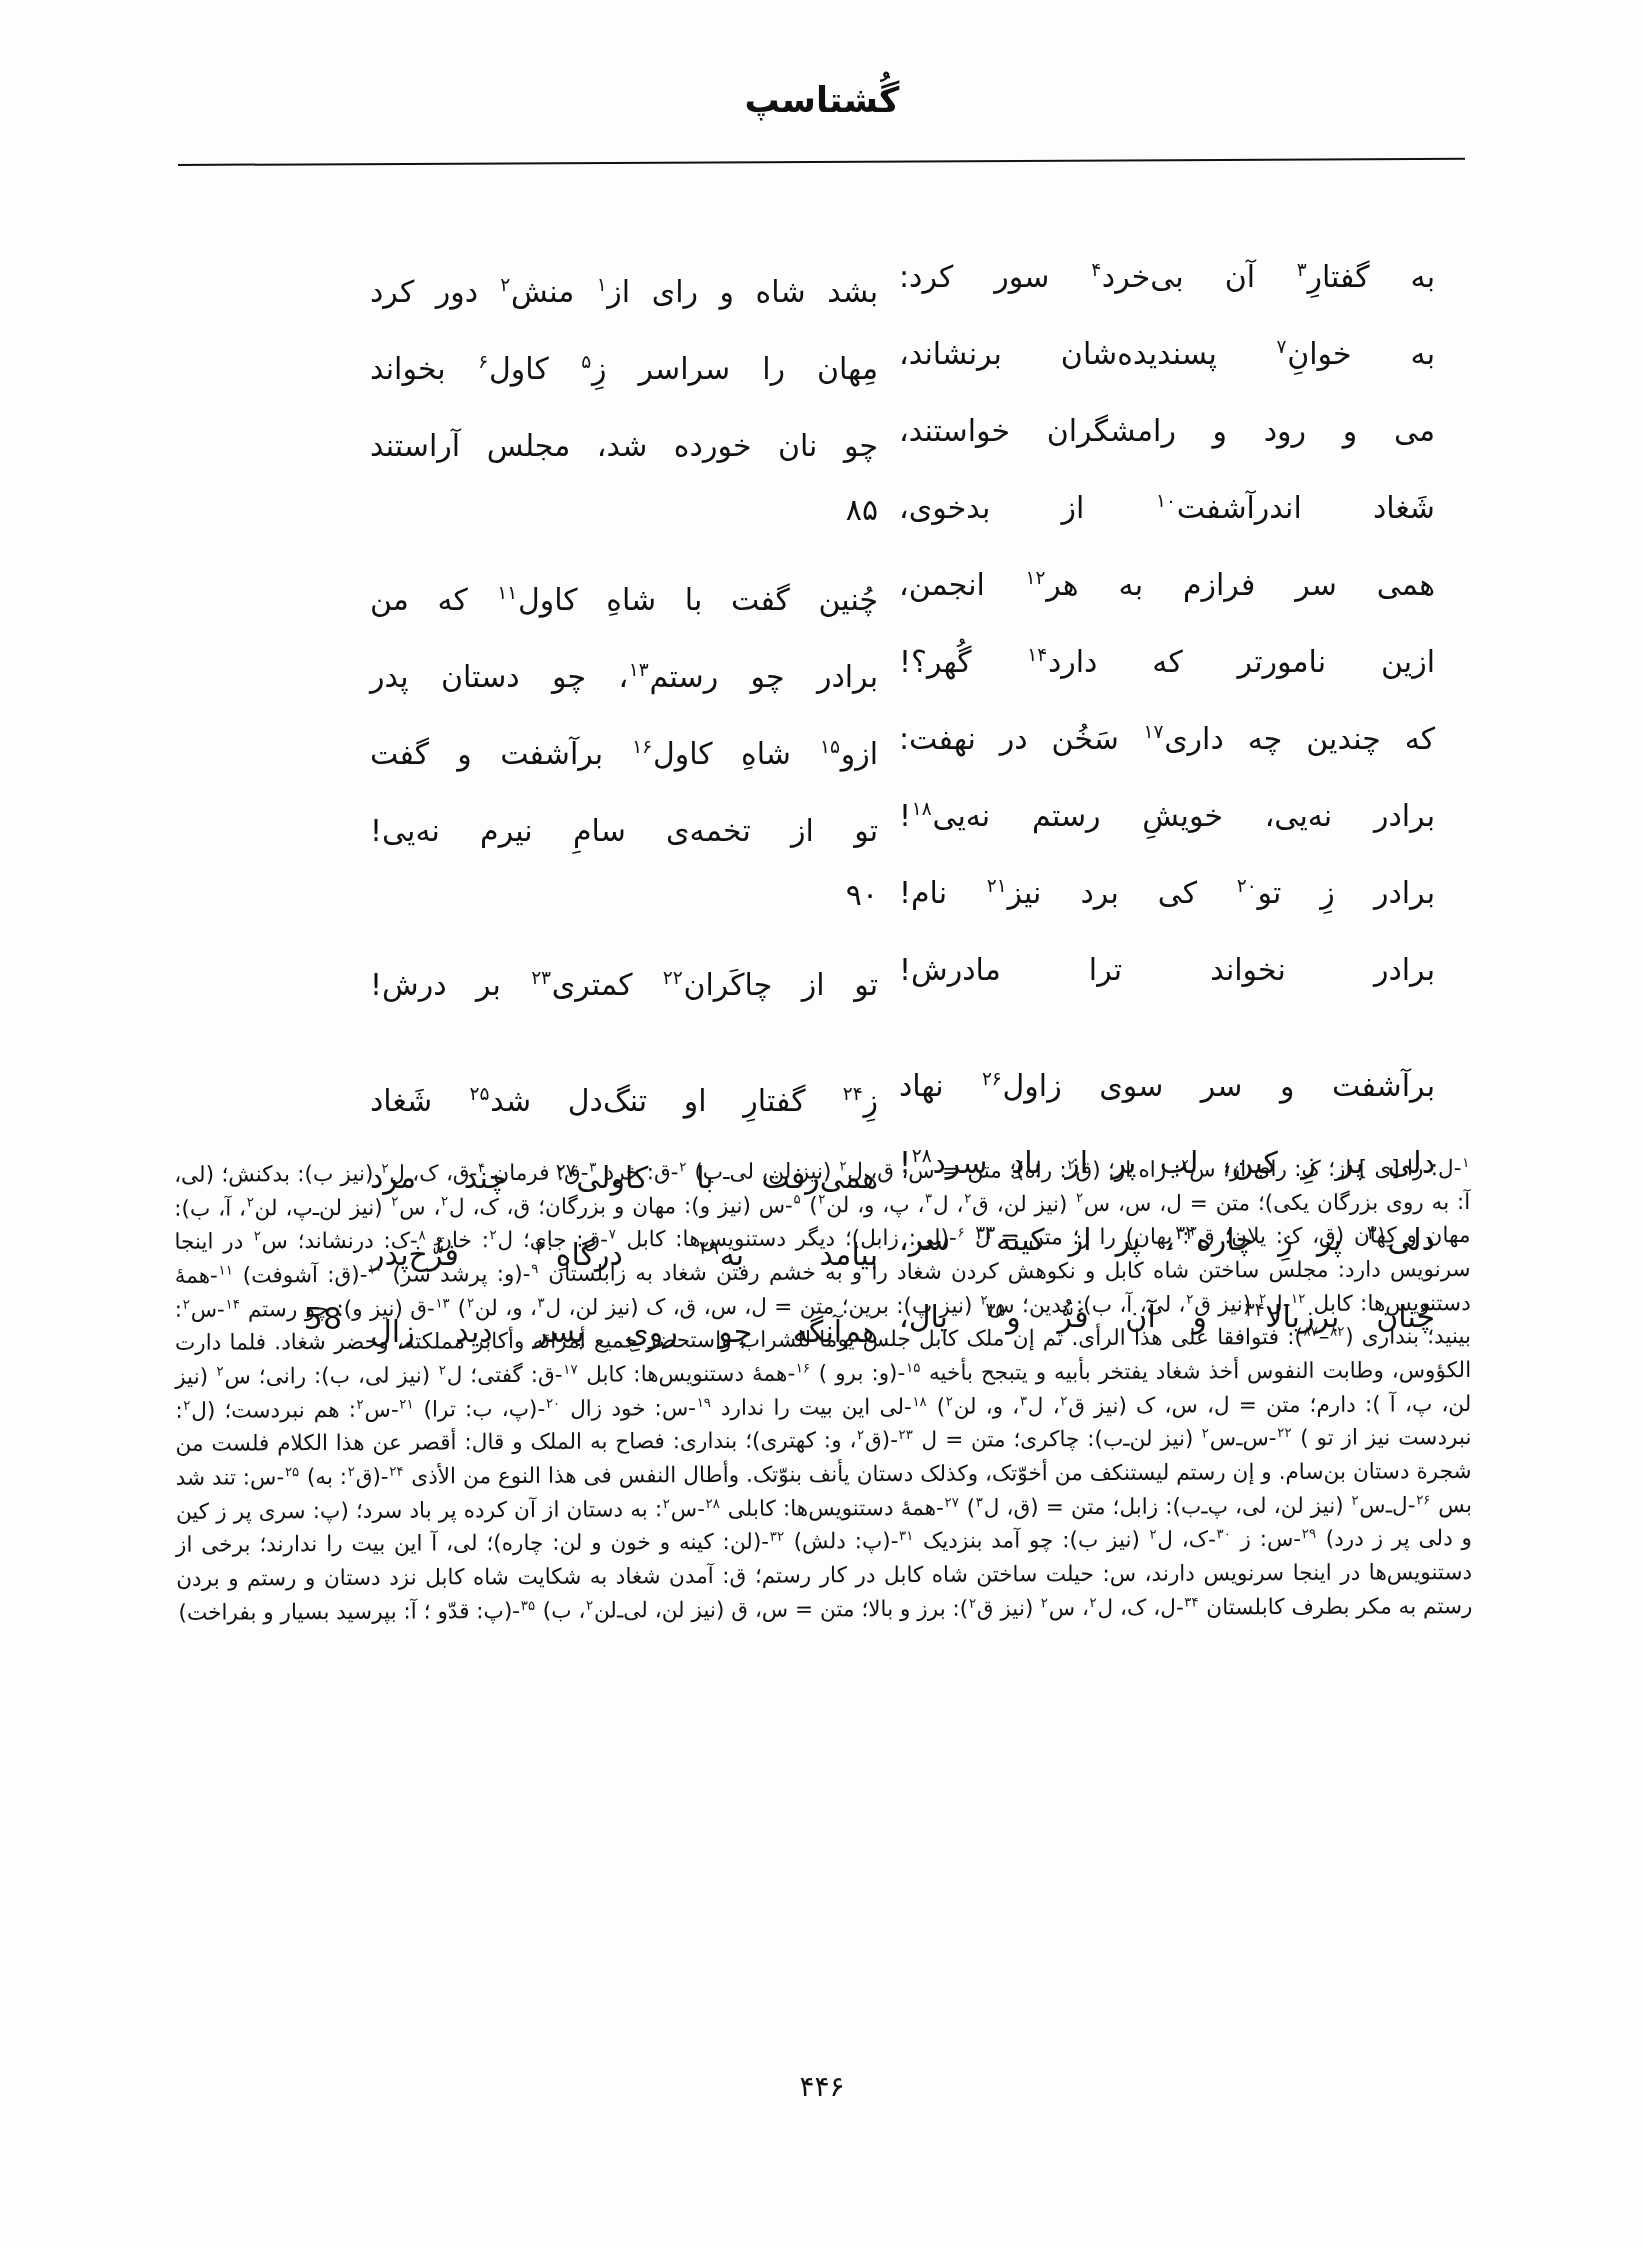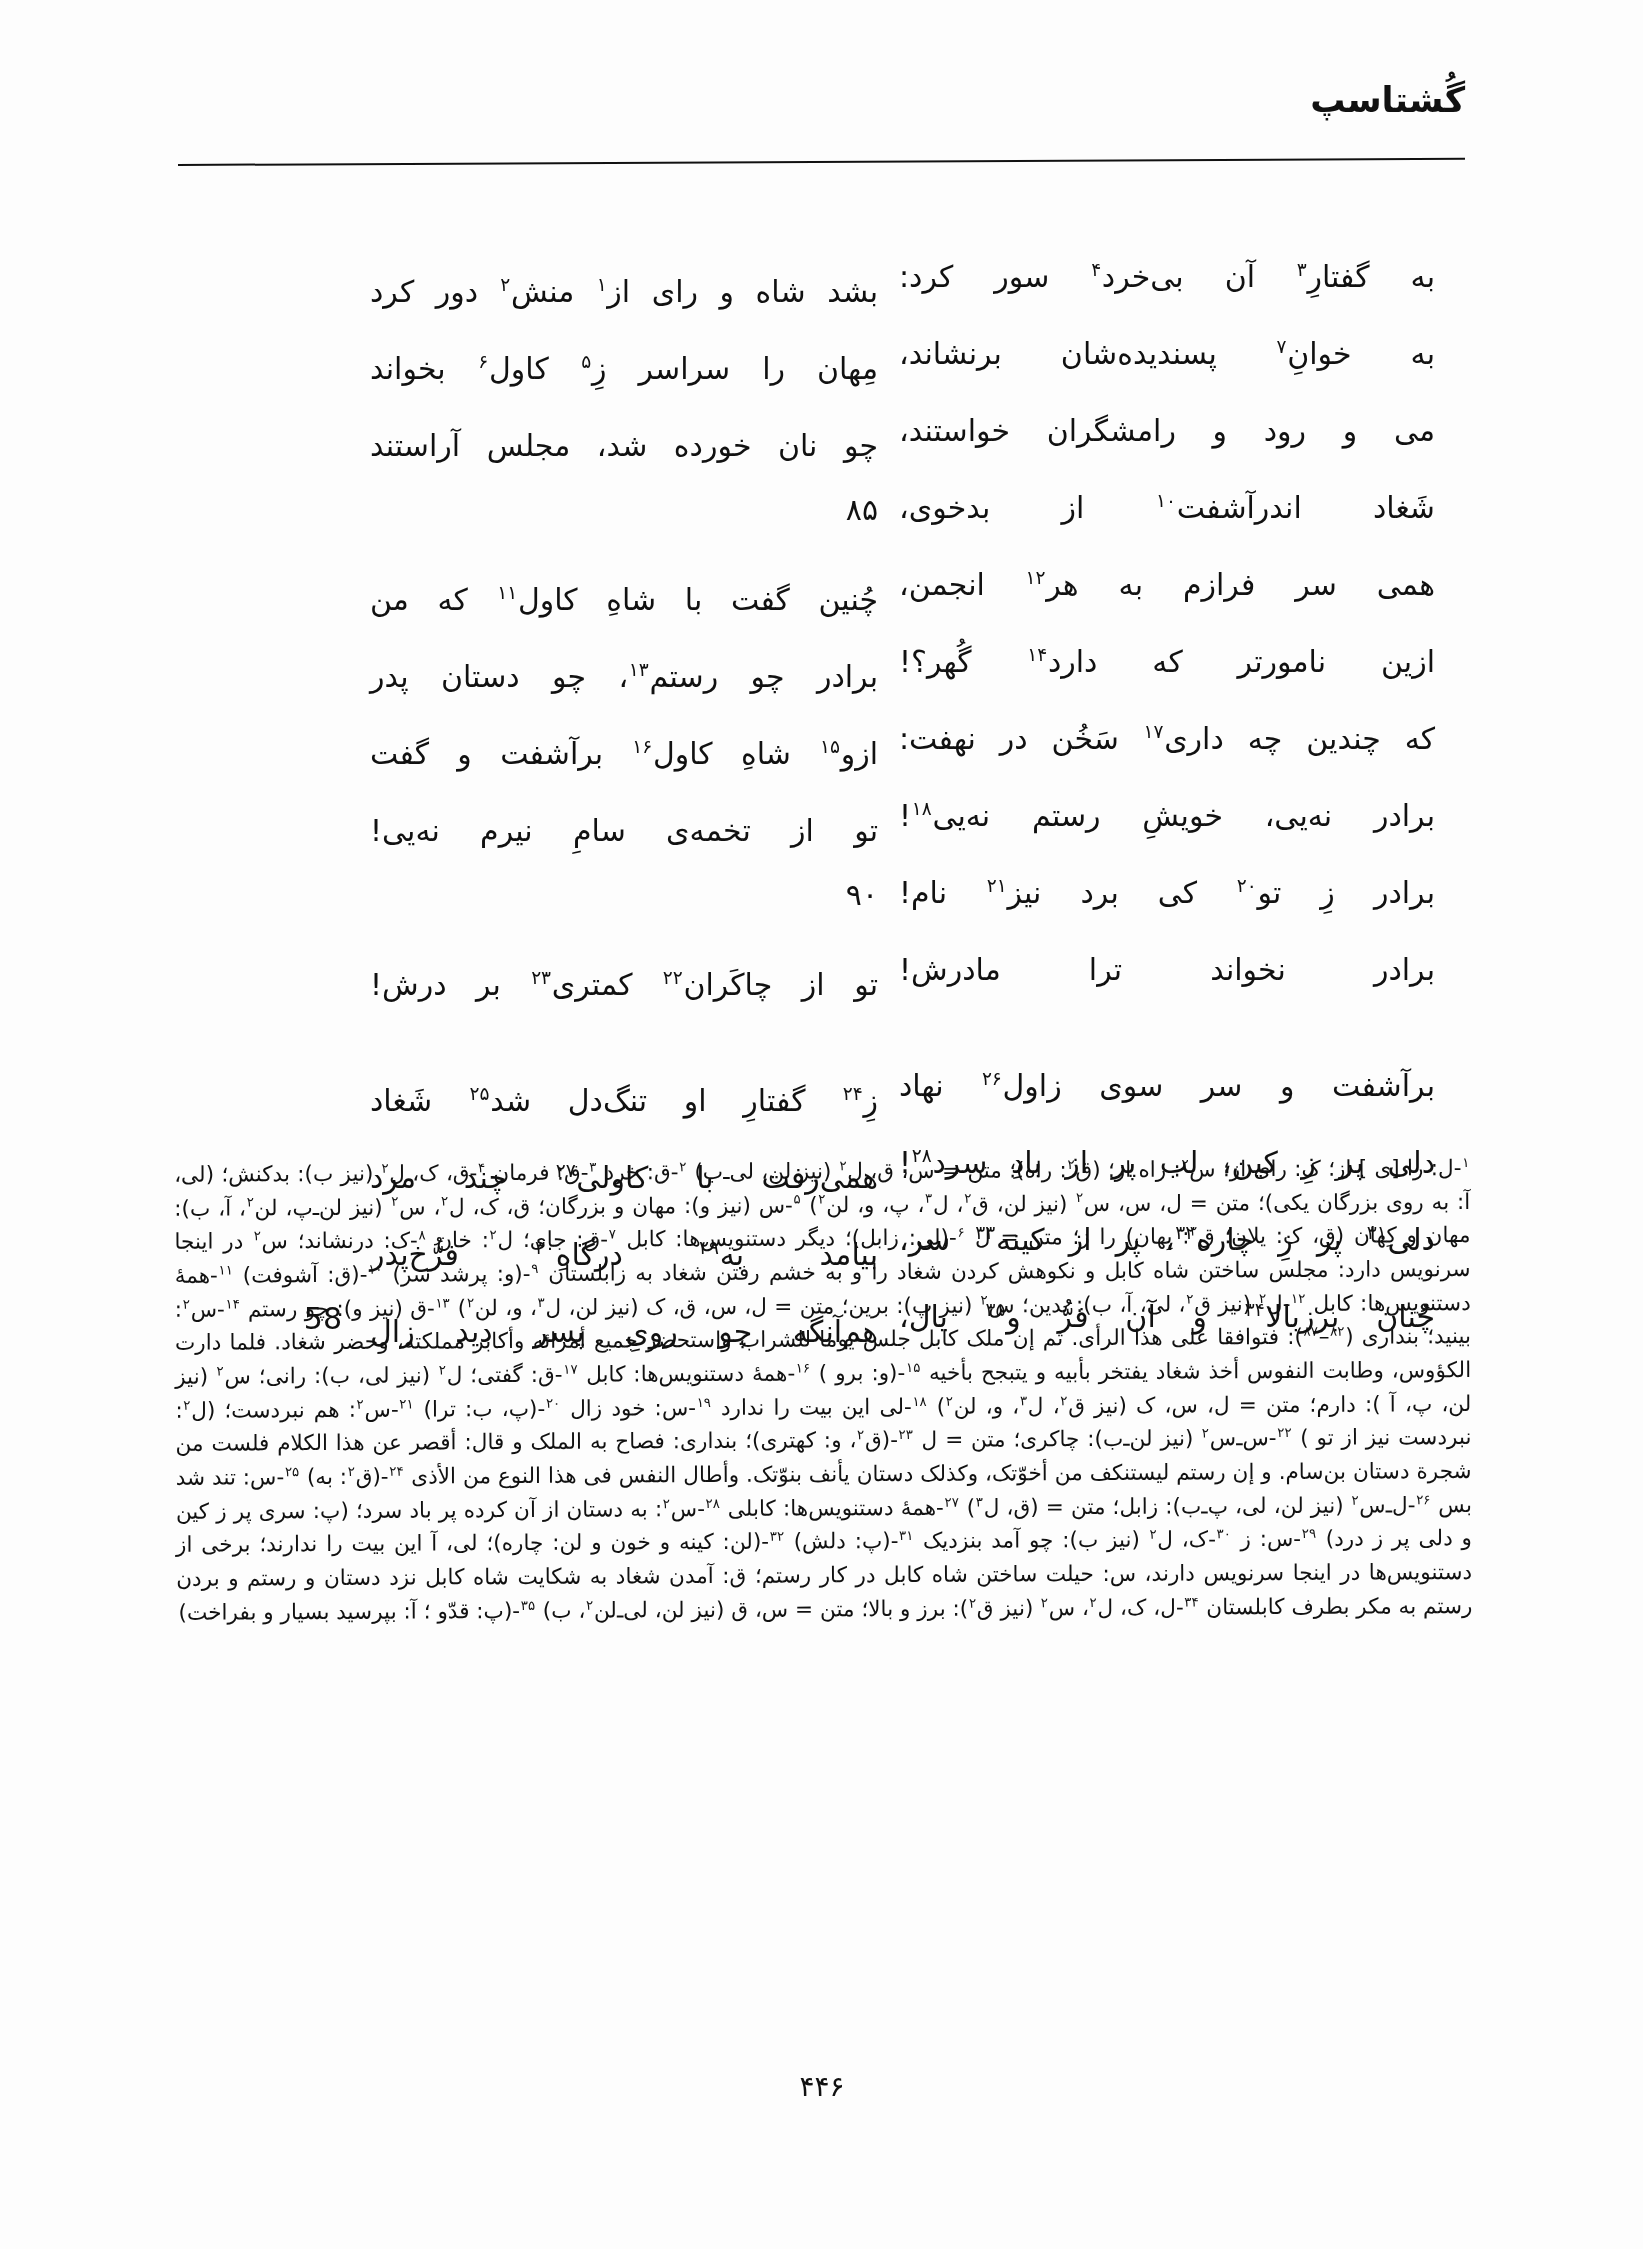--- a/index.html
+++ b/index.html
@@ -18,21 +18,21 @@
     overflow: hidden;
     box-sizing: border-box;
   }
 
   
   .runhead {
     position: absolute;
     top: 83px;
     right: 179px;
     left: 179px;
-    text-align: right;
+    text-align: center;
     direction: rtl;
   }
   .runhead-title {
     display: inline-block;
     font-size: 35px;
     font-weight: 600;
     letter-spacing: 0px;
     line-height: 1.0;
   }
   .runhead-rule {

